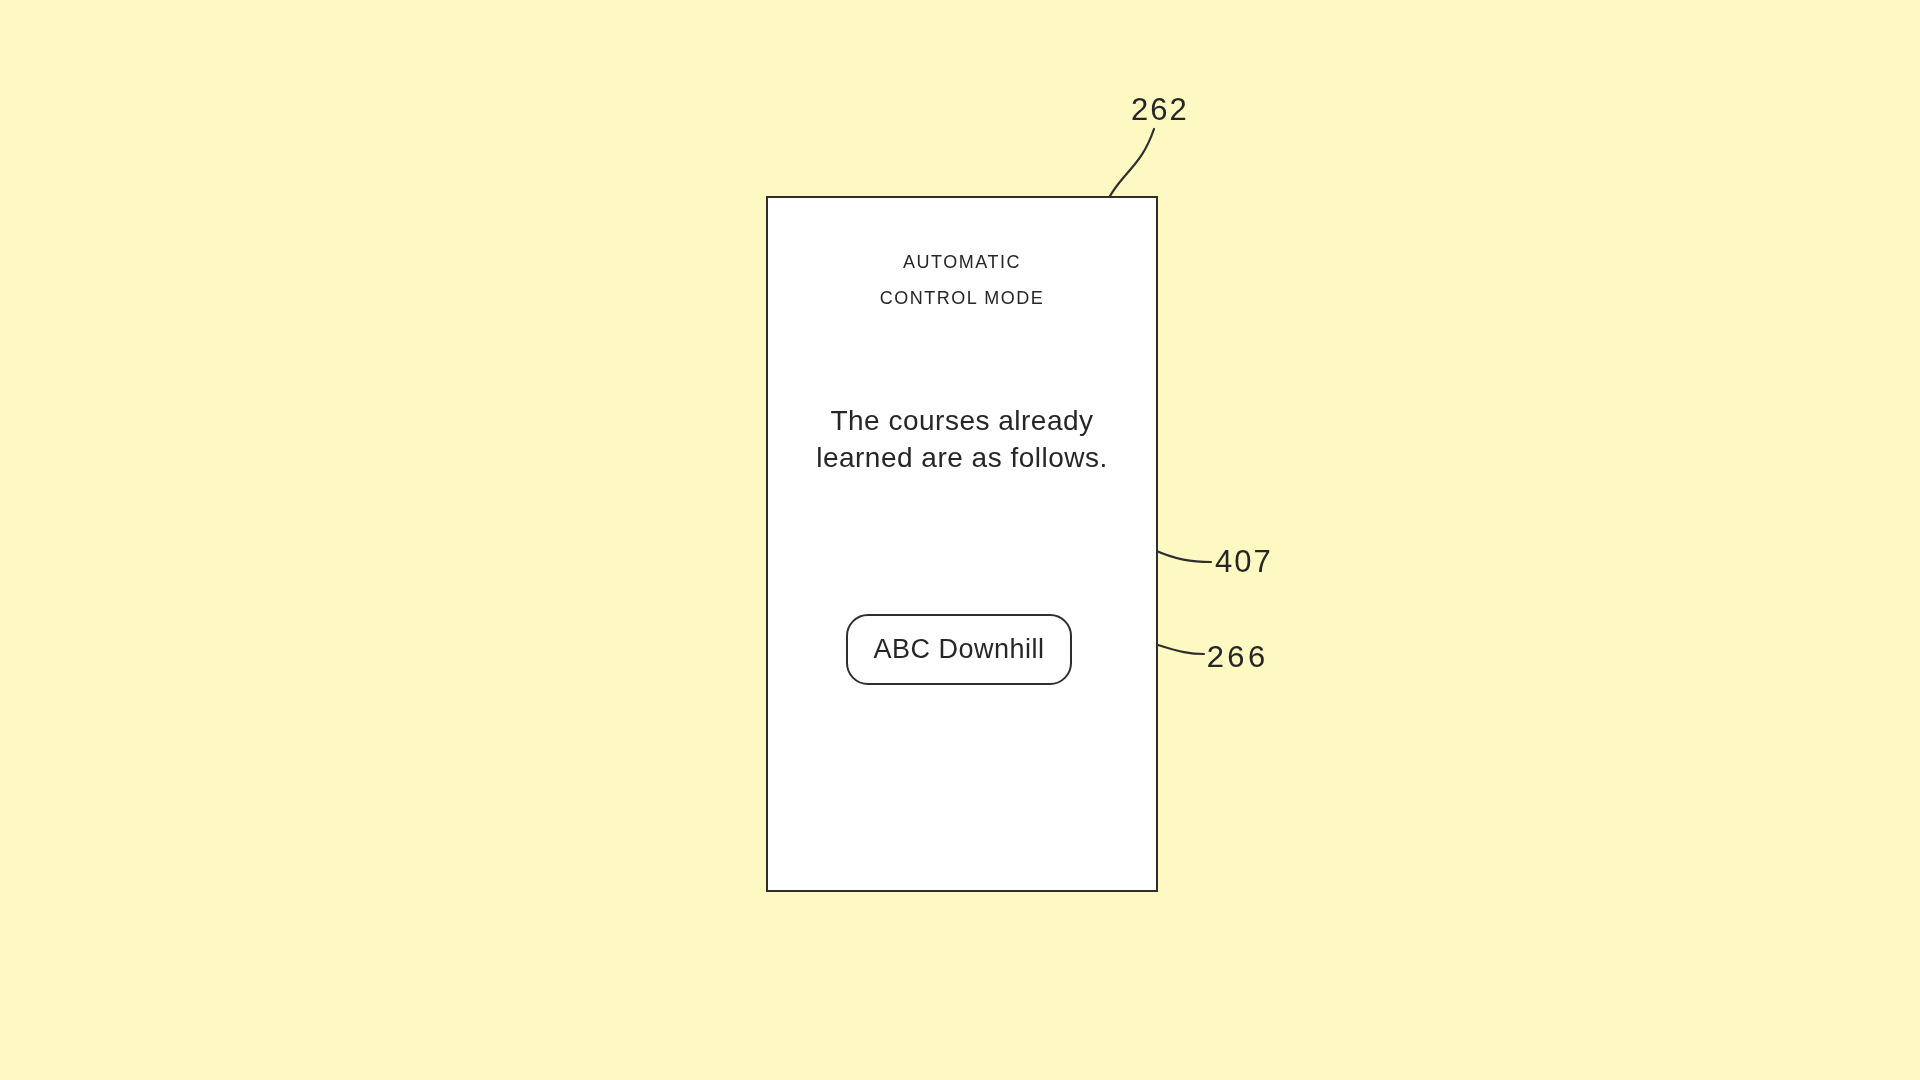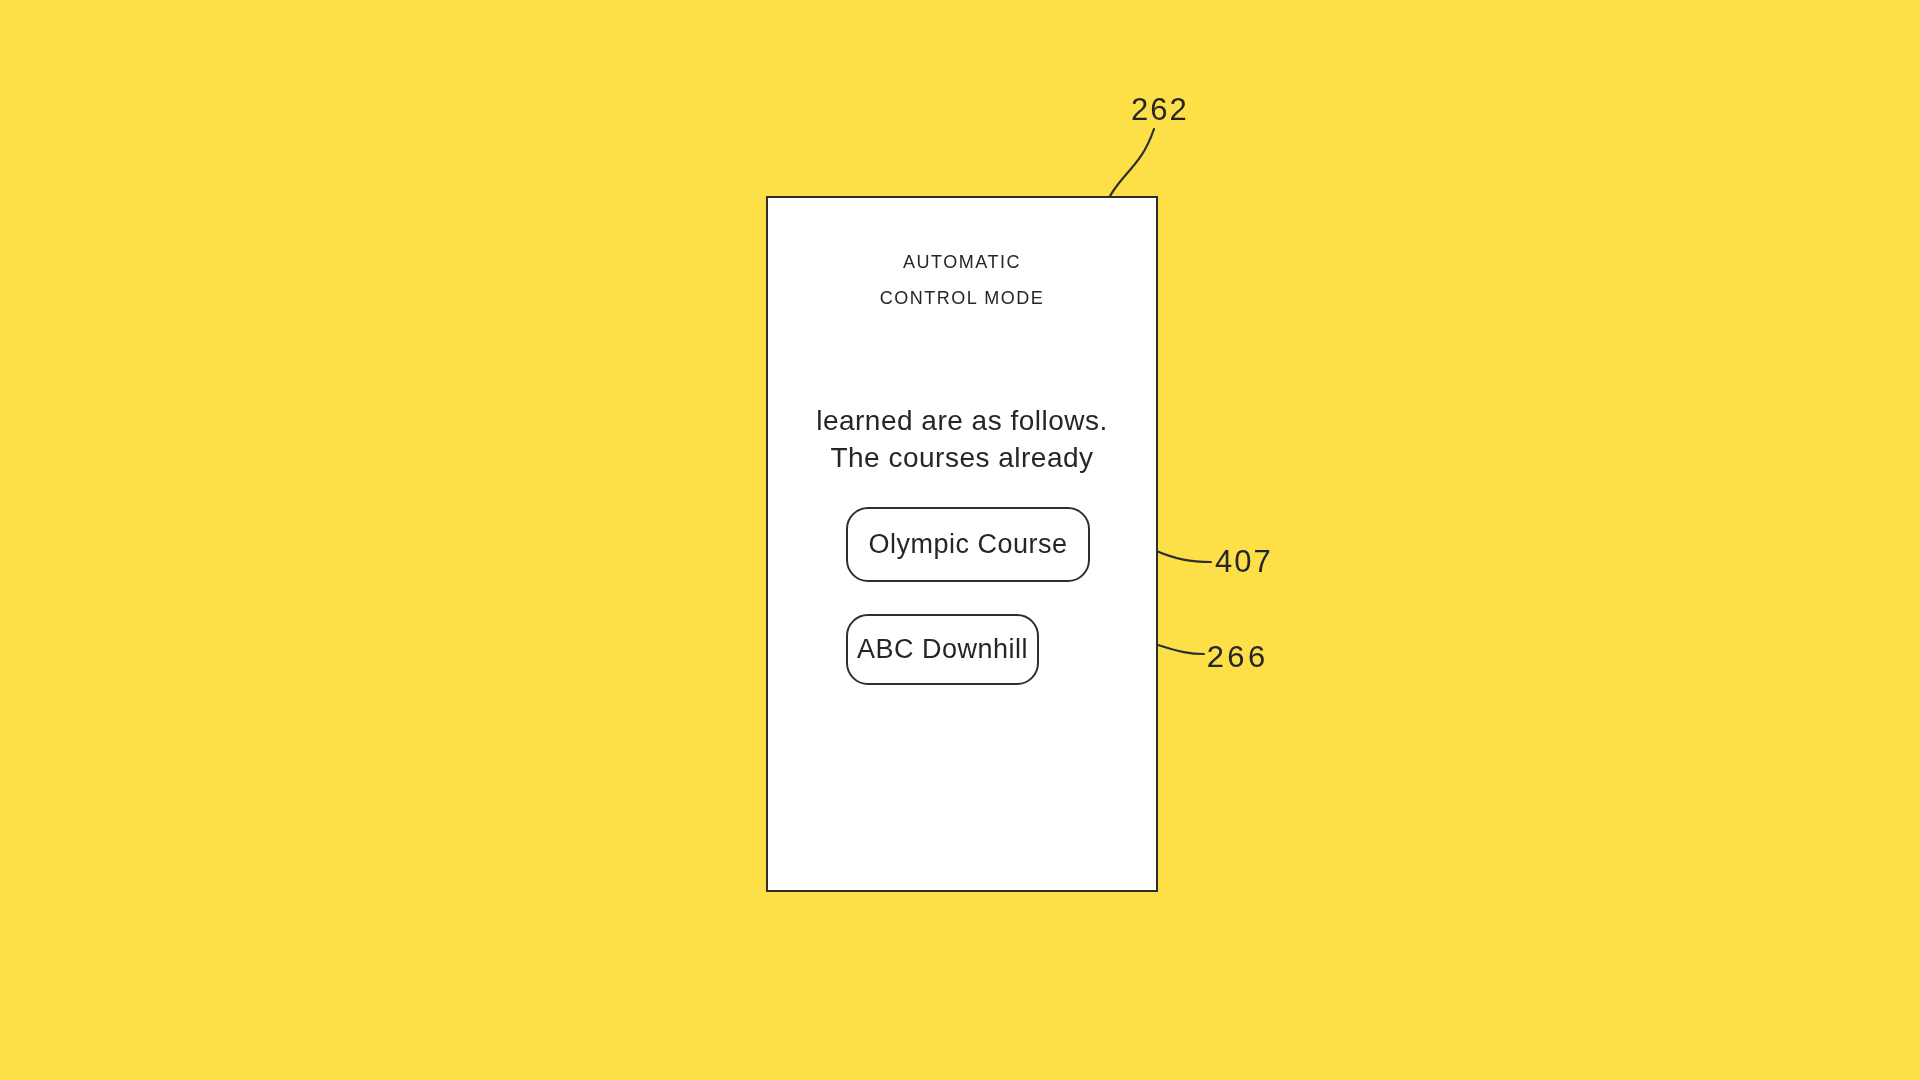--- a/index.html
+++ b/index.html
@@ -4,21 +4,21 @@
 <style>
   html, body {
     margin: 0;
     padding: 0;
     background: #ffffff;
   }
   .canvas {
     position: relative;
     width: 1920px;
     height: 1080px;
-    background: #fde047;
+    background: #fef9c3;
     overflow: hidden;
     font-family: "Liberation Sans", "DejaVu Sans", sans-serif;
     color: #262626;
   }
   .leaders {
     position: absolute;
     left: 0;
     top: 0;
     width: 1920px;
     height: 1080px;
@@ -88,21 +88,21 @@
   }
   .btn-olympic {
     left: 78px;
     top: 309px;
     width: 244px;
     height: 75px;
   }
   .btn-abc {
     left: 78px;
     top: 416px;
-    width: 193px;
+    width: 226px;
     height: 71px;
   }
 </style>
 </head>
 <body>
 
 <div class="canvas">
 
   <svg class="leaders" viewBox="0 0 1920 1080" xmlns="http://www.w3.org/2000/svg">
     <path d="M 1154 129 C 1146 152, 1138 161, 1124 177 C 1110 193, 1103 206, 1100 221"></path>
@@ -113,25 +113,24 @@
   <div class="ref ref-262">262</div>
 
   <div class="screen">
 
     <div class="screen-title">
       <div>AUTOMATIC</div>
       <div>CONTROL MODE</div>
     </div>
 
     <div class="screen-desc">
+      <div>The courses already</div>
       <div>learned are as follows.</div>
-      <div>The courses already</div>
     </div>
 
-    <button class="course-btn btn-olympic" type="button">Olympic Course</button>
 
     <button class="course-btn btn-abc" type="button">ABC Downhill</button>
 
   </div>
 
   <div class="ref ref-264">407</div>
 
   <div class="ref ref-266">266</div>
 
 </div>

